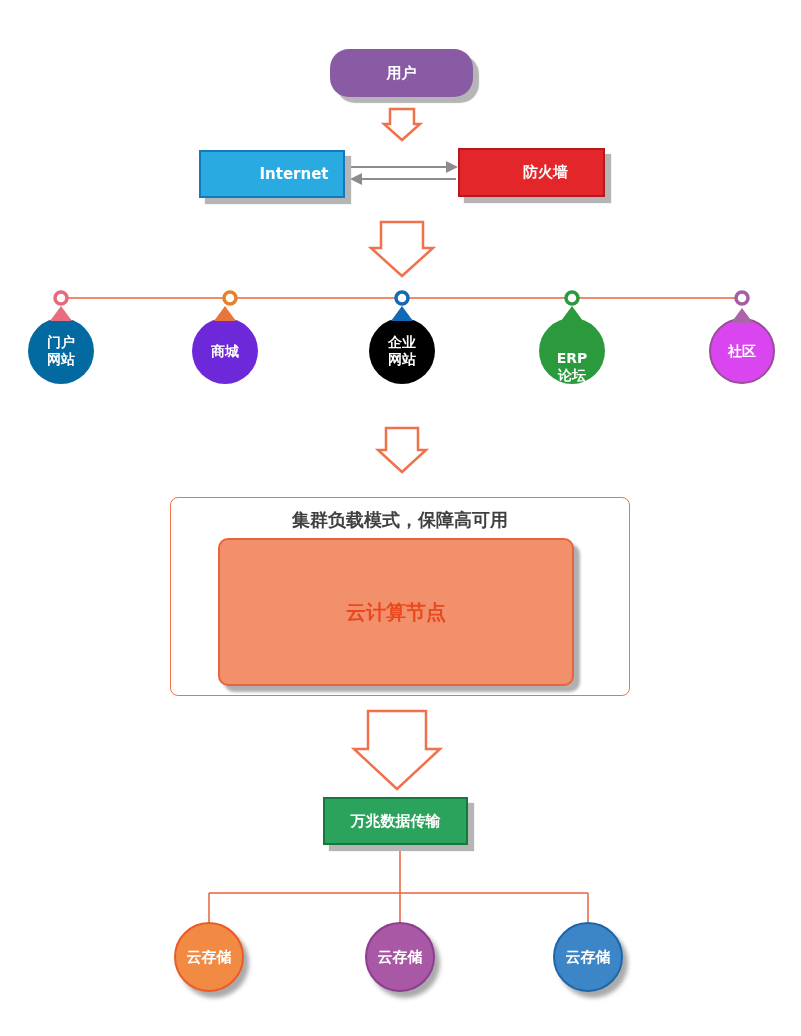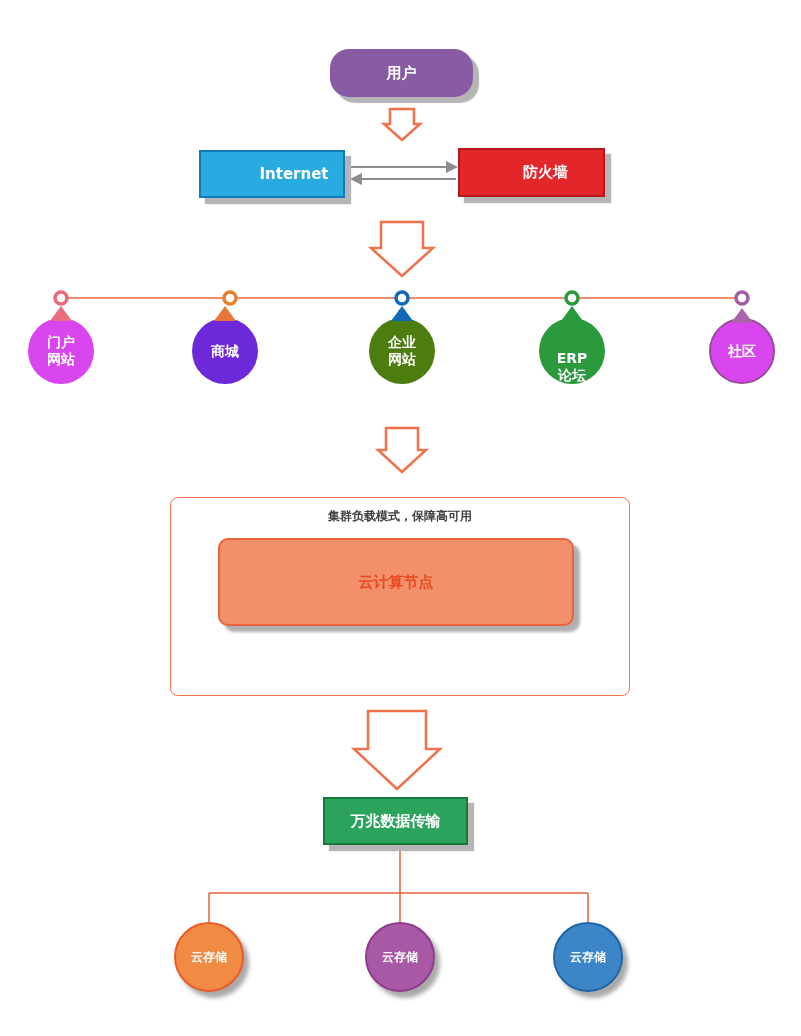--- a/index.html
+++ b/index.html
@@ -18,52 +18,52 @@
   .box-internet { left:199px; top:150px; width:146px; height:48px; background:#29abe2; border:2px solid #1279bc; box-shadow:6px 6px 1px #b5b5b5;padding-left:44px; }
   .box-firewall { left:458px; top:148px; width:147px; height:49px; background:#e32629; border:2px solid #b5191d; box-shadow:6px 6px 1px #b5b5b5;padding-left:28px; }
   .box-transfer { left:323px; top:797px; width:145px; height:48px; background:#2ba35c; border:2px solid #15793c; box-shadow:6px 6px 1px #b5b5b5; }
 
   .cluster-box {
     position:absolute; z-index:2; left:170px; top:497px; width:458px; height:197px;
     background:#ffffff; border:1px solid #f0714a; border-radius:8px;
   }
   .cluster-title {
     position:absolute; top:10px; left:0; width:100%; text-align:center;
-    color:#404040; font-weight:bold; font-size:12px;
+    color:#404040; font-weight:bold; font-size:18px;
   }
   .compute-node {
-    position:absolute; z-index:3; left:218px; top:538px; width:356px; height:88px;
+    position:absolute; z-index:3; left:218px; top:538px; width:356px; height:148px;
     background:#f2906b; border:2px solid #e8643c; border-radius:10px;
     box-shadow:6px 6px 3px #b0b0b0; box-sizing:border-box;
     display:flex; align-items:center; justify-content:center;
-    color:#e8491f; font-weight:bold; font-size:15px;
+    color:#e8491f; font-weight:bold; font-size:20px;
   }
 
   .balloon {
     position:absolute; z-index:2; top:318px; width:66px; height:66px; border-radius:50%;
     box-sizing:border-box; display:flex; align-items:center; justify-content:center;
     text-align:center; color:#ffffff; font-weight:bold; font-size:14px; line-height:1.2;
     white-space:pre-line;
   }
   .balloon .tail {
     position:absolute; top:-12px; left:50%; transform:translateX(-50%);
     width:0; height:0; border-left:11px solid transparent; border-right:11px solid transparent;
     border-bottom:15px solid #000;
   }
-  .balloon-pink   { left:28px;  background:#d946ef; } .balloon-pink .tail   { border-bottom-color:#e86e7e; }
+  .balloon-pink   { left:28px;  background:#0369a1; } .balloon-pink .tail   { border-bottom-color:#e86e7e; }
   .balloon-orange { left:192px; background:#6d28d9; } .balloon-orange .tail { border-bottom-color:#e8763c; }
-  .balloon-blue   { left:369px; background:#4d7c0f; } .balloon-blue .tail   { border-bottom-color:#1069b4; }
+  .balloon-blue   { left:369px; background:#000000; } .balloon-blue .tail   { border-bottom-color:#1069b4; }
   .balloon-green  { left:539px; background:#2a9a3d;align-items:flex-end; } .balloon-green .tail  { border-bottom-color:#2a9a3d; }
   .balloon-purple { left:709px; background:#d946ef; border:2px solid #984d98; } .balloon-purple .tail { border-bottom-color:#ac63a9; }
 
   .storage {
     position:absolute; z-index:2; top:922px; width:70px; height:70px; border-radius:50%;
     box-sizing:border-box; border:2px solid; box-shadow:5px 6px 4px rgba(125,125,125,.65);
     display:flex; align-items:center; justify-content:center;
-    color:#ffffff; font-weight:bold; font-size:12px;
+    color:#ffffff; font-weight:bold; font-size:15px;
   }
   .storage-orange { left:174px; background:#f18a43; border-color:#ec5a28; }
   .storage-purple { left:365px; background:#a958a5; border-color:#8e3c8e; }
   .storage-blue   { left:553px; background:#3c86c7; border-color:#1d66a9; }
 </style>
 </head>
 <body>
 
 <div class="canvas">
 

